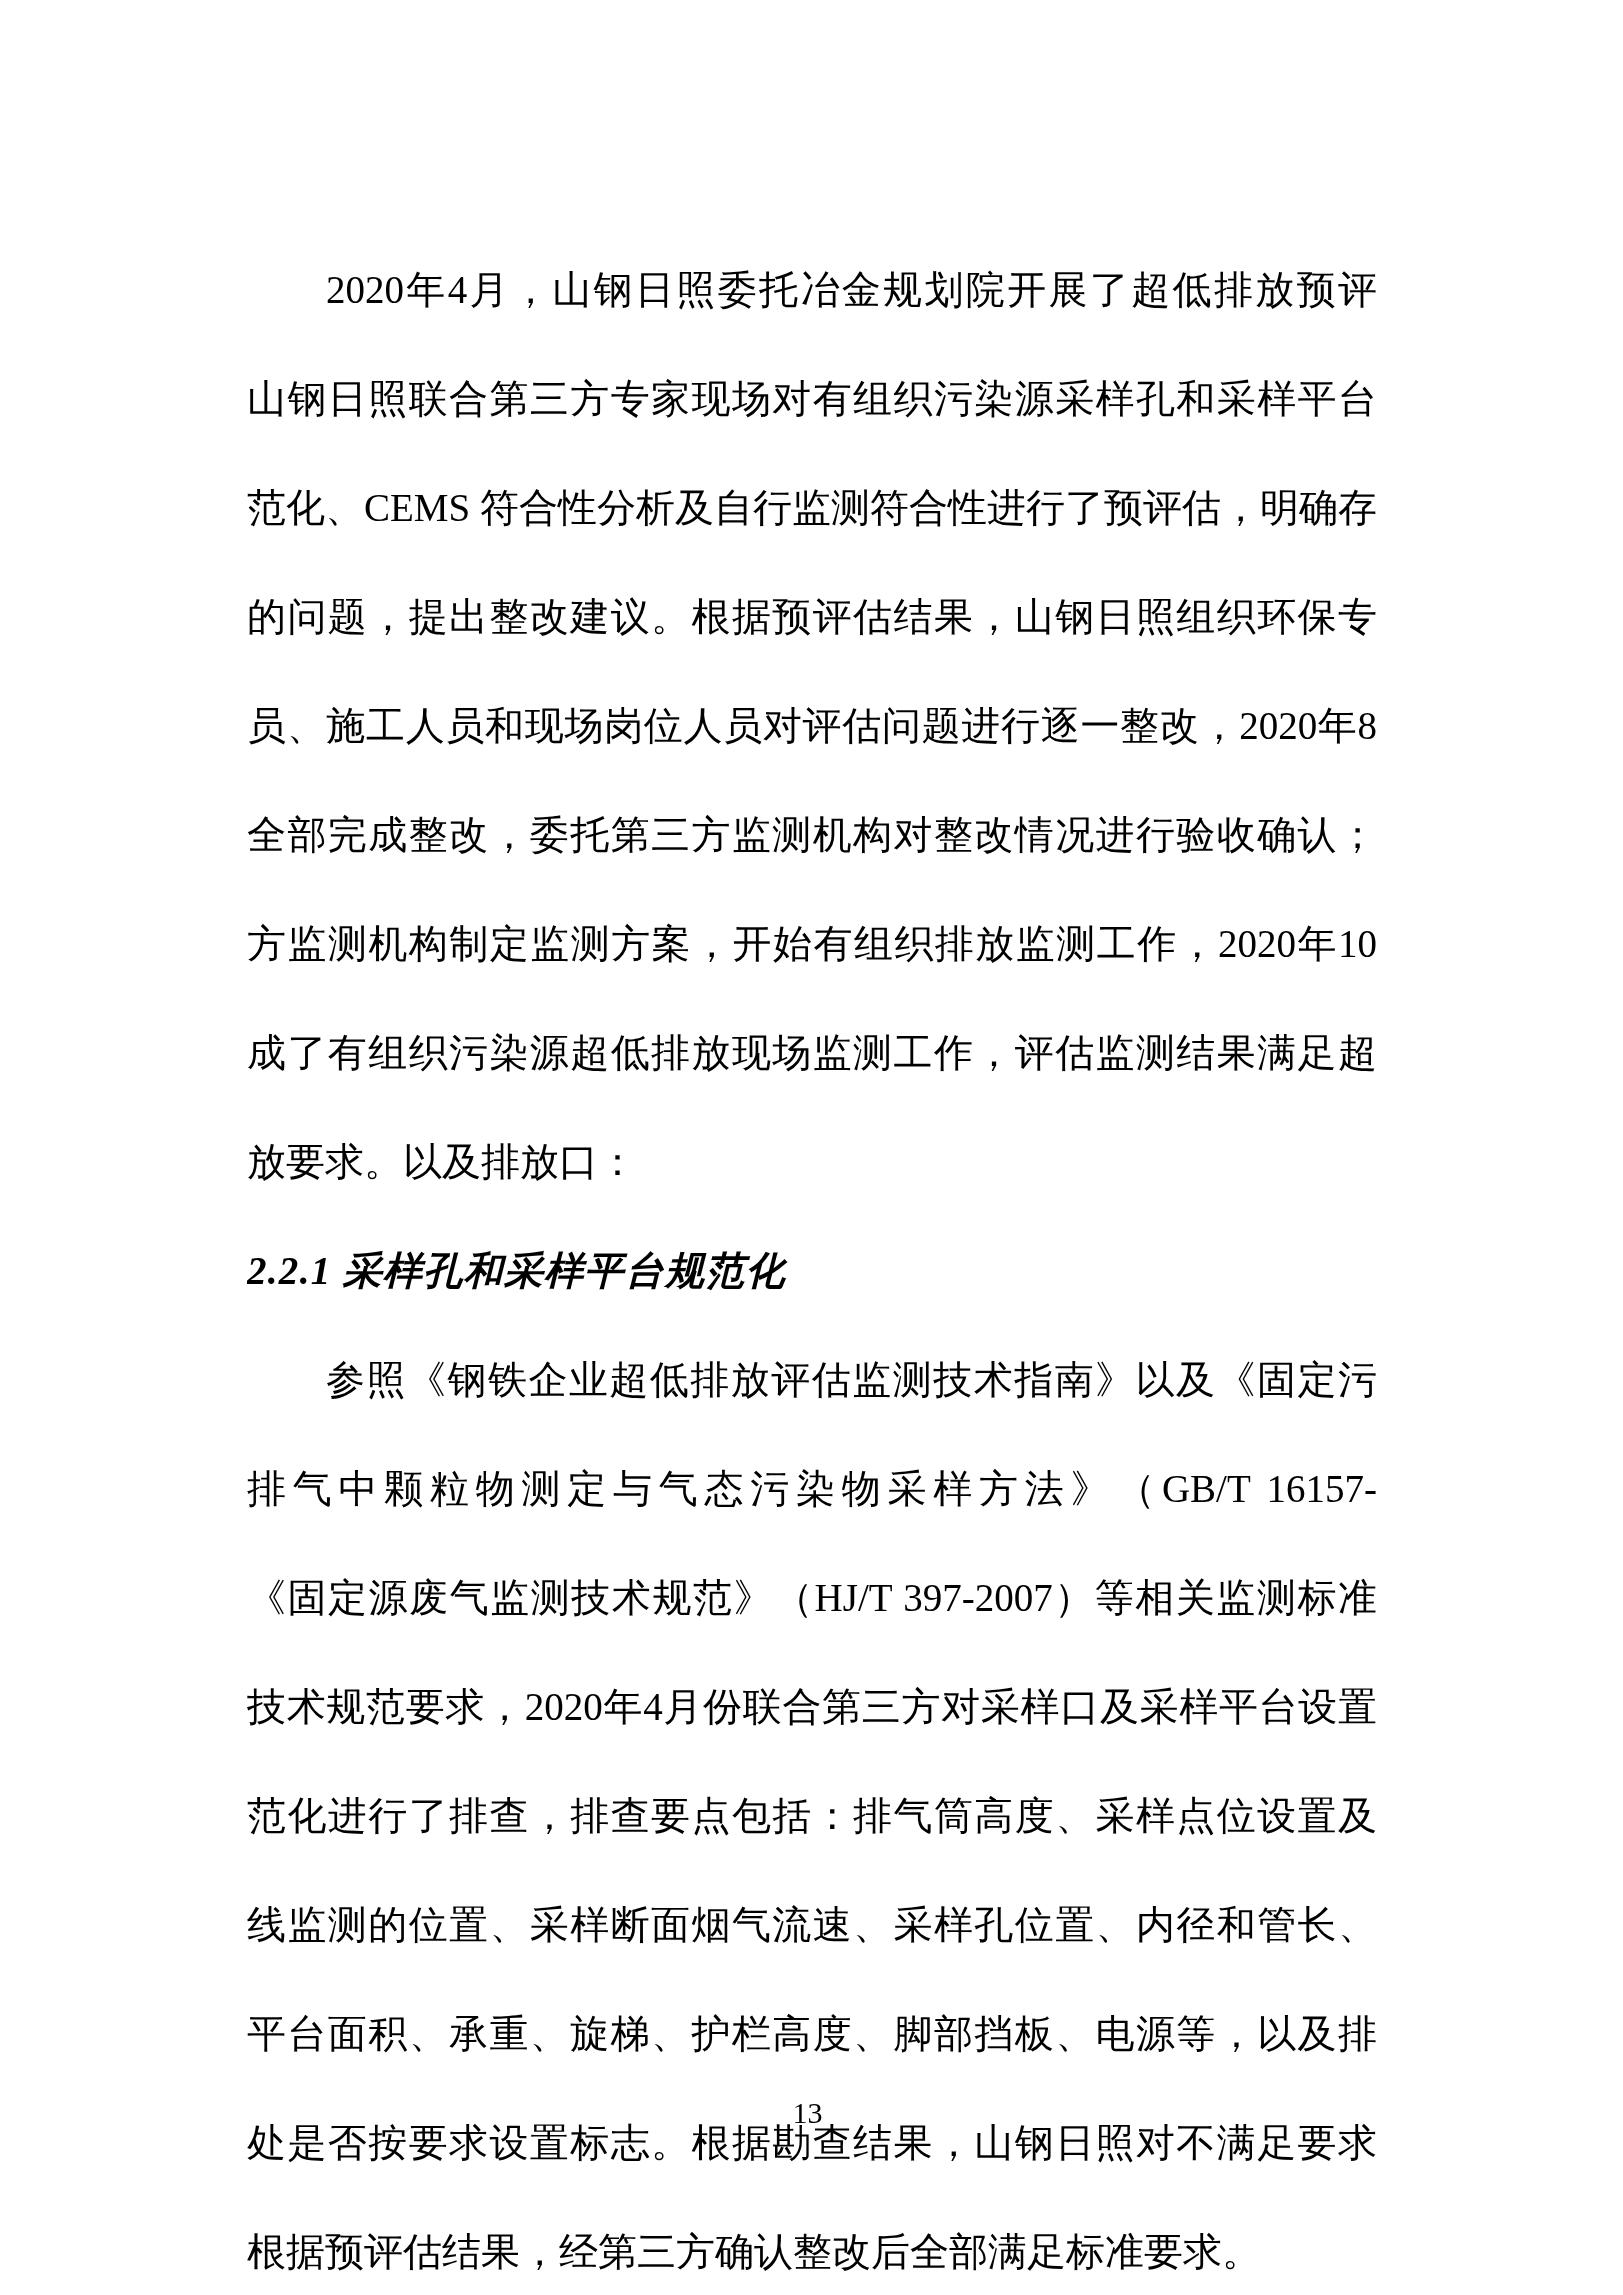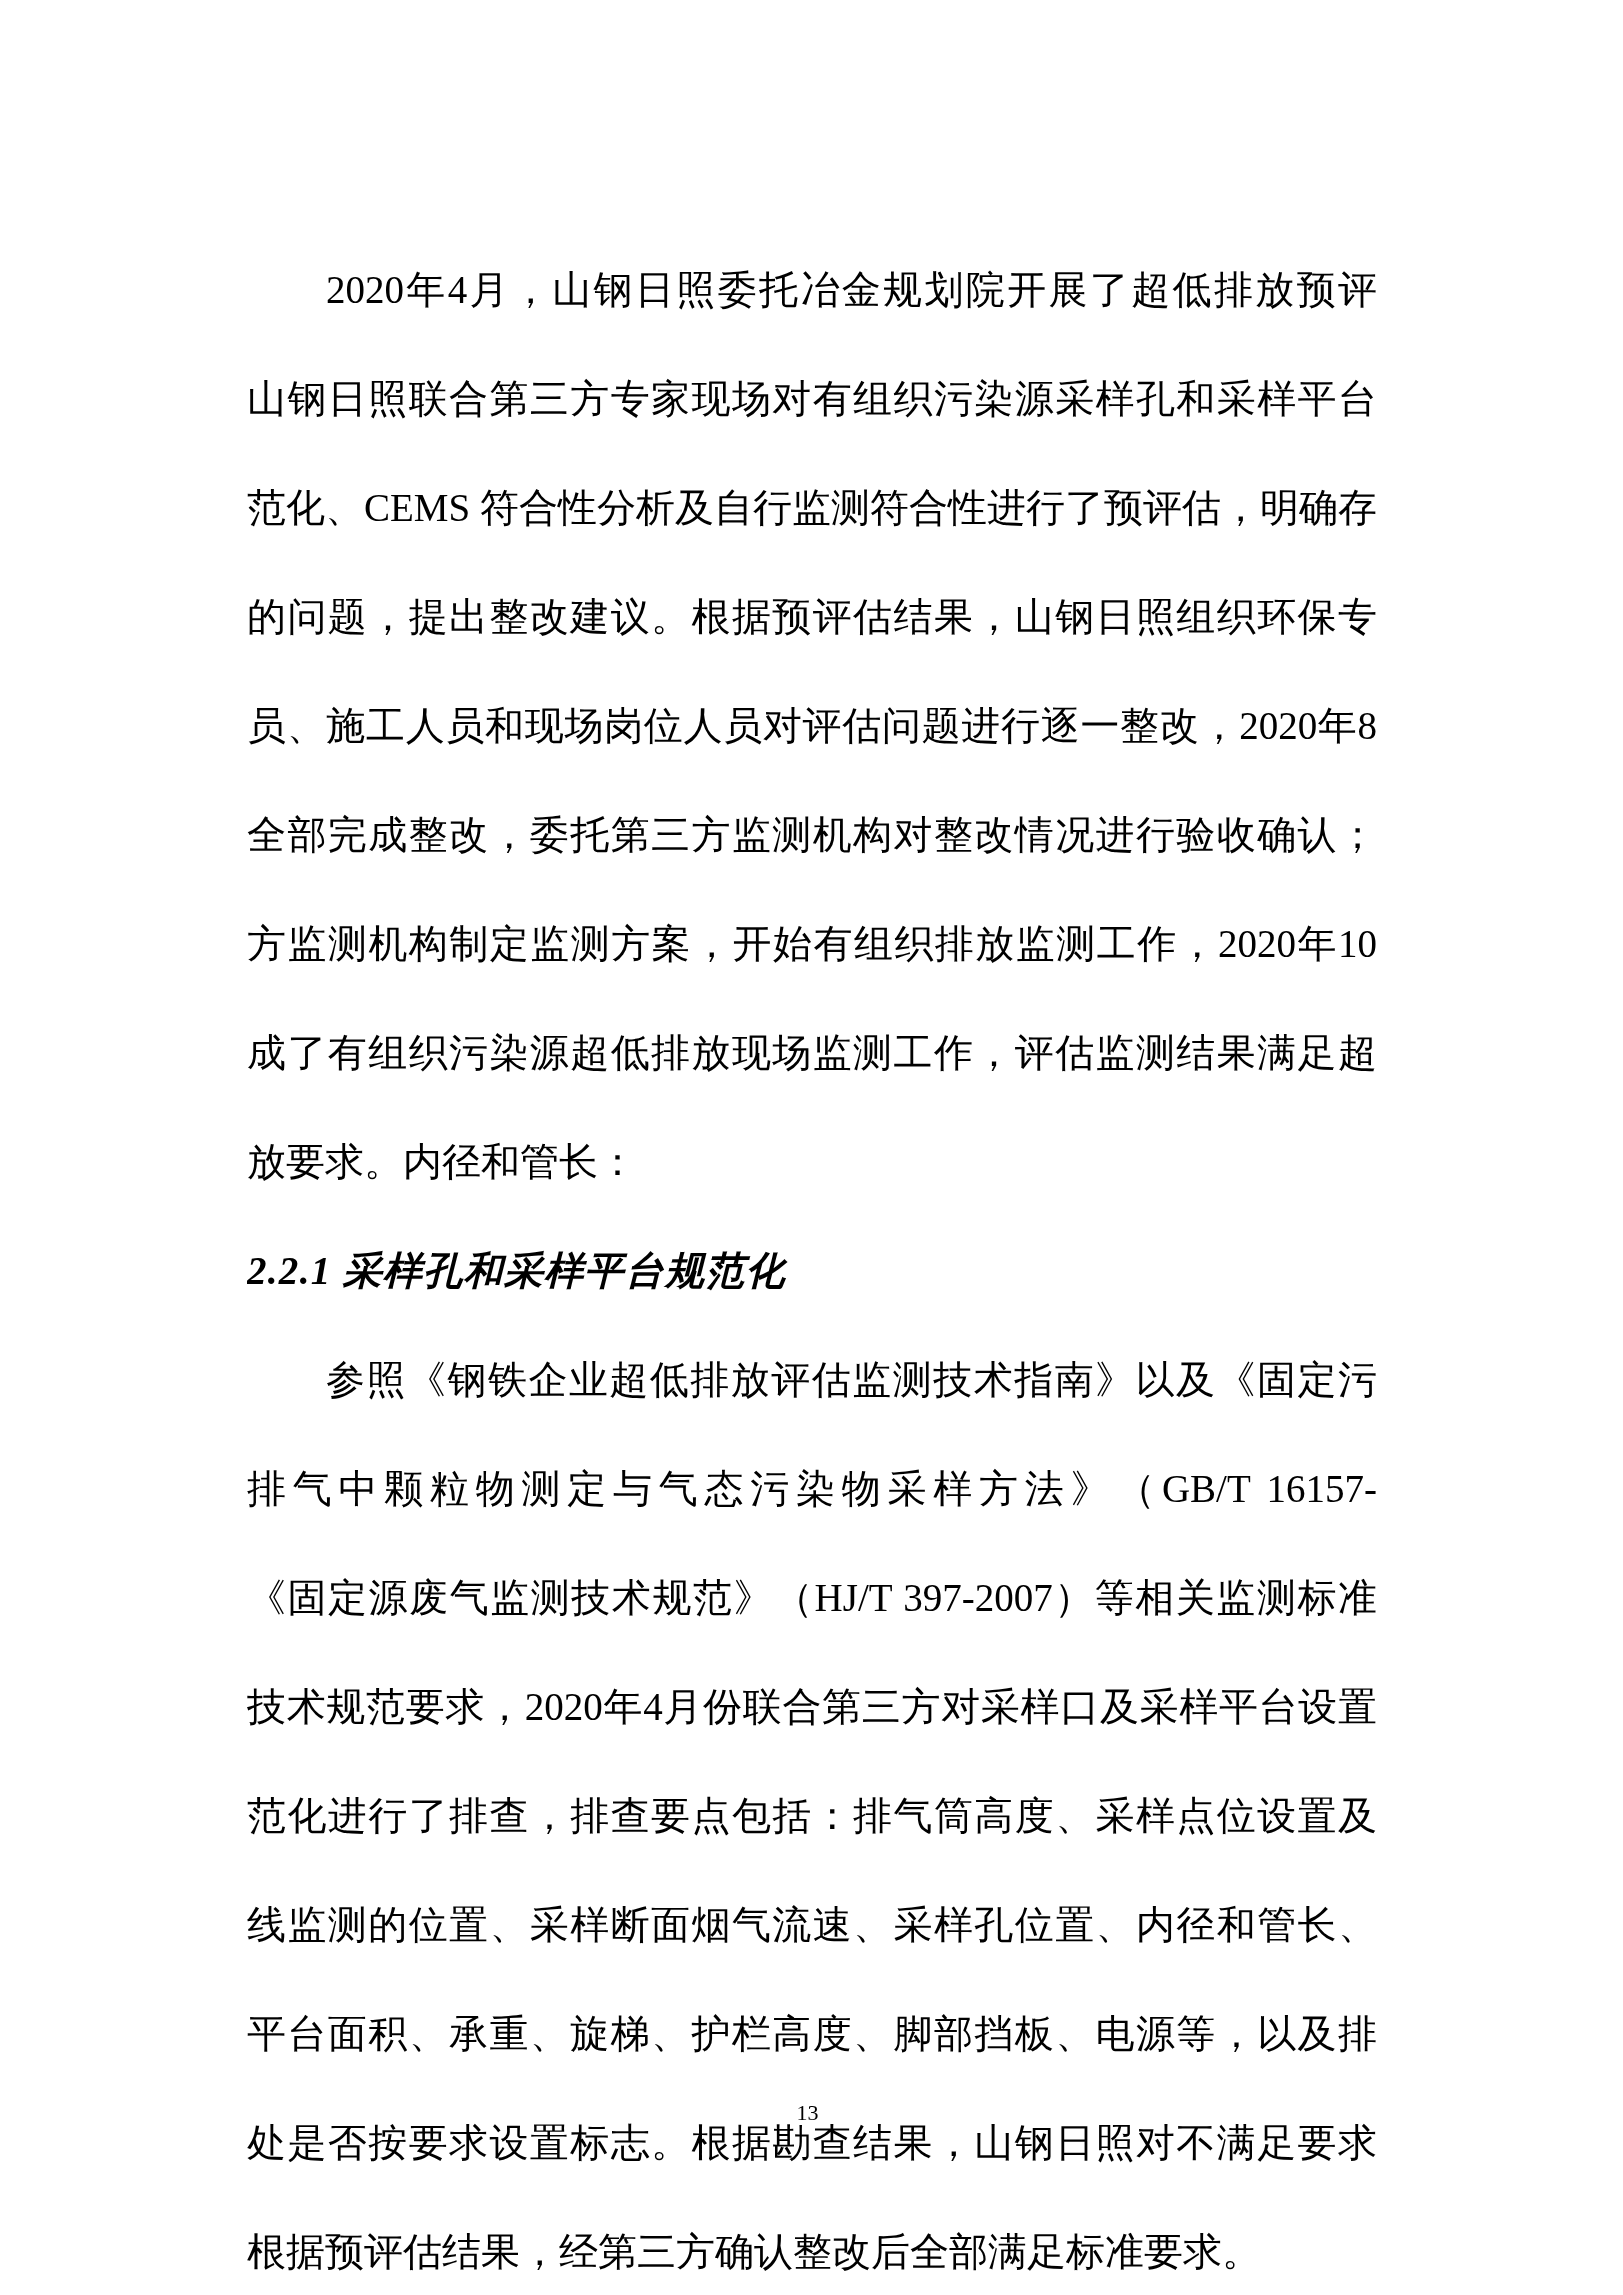--- a/index.html
+++ b/index.html
@@ -47,37 +47,37 @@
     font-style: italic;
   }
   .page-footer {
     position: absolute;
     top: 2092px;
     left: 0;
     right: 8px;
     height: 42px;
     line-height: 42px;
     text-align: center;
-    font-size: 22px;
+    font-size: 30px;
   }
 </style>
 </head>
 <body>
 
 <div class="page">
   <main class="text-block">
     <p class="ln indent">2020年4月，山钢日照委托冶金规划院开展了超低排放预评估。</p>
     <p class="ln">山钢日照联合第三方专家现场对有组织污染源采样孔和采样平台规</p>
     <p class="ln">范化、CEMS 符合性分析及自行监测符合性进行了预评估，明确存在</p>
     <p class="ln">的问题，提出整改建议。根据预评估结果，山钢日照组织环保专业人</p>
     <p class="ln">员、施工人员和现场岗位人员对评估问题进行逐一整改，2020年8月</p>
     <p class="ln">全部完成整改，委托第三方监测机构对整改情况进行验收确认；第三</p>
     <p class="ln">方监测机构制定监测方案，开始有组织排放监测工作，2020年10月完</p>
     <p class="ln">成了有组织污染源超低排放现场监测工作，评估监测结果满足超低排</p>
-    <p class="ln short">放要求。内径和管长：</p>
+    <p class="ln short">放要求。以及排放口：</p>
     <p class="ln heading">2.2.1 采样孔和采样平台规范化</p>
     <p class="ln indent">参照《钢铁企业超低排放评估监测技术指南》以及《固定污染源</p>
     <p class="ln">排气中颗粒物测定与气态污染物采样方法》（GB/T 16157-1996）、</p>
     <p class="ln">《固定源废气监测技术规范》（HJ/T 397-2007）等相关监测标准和</p>
     <p class="ln">技术规范要求，2020年4月份联合第三方对采样口及采样平台设置规</p>
     <p class="ln">范化进行了排查，排查要点包括：排气筒高度、采样点位设置及与在</p>
     <p class="ln">线监测的位置、采样断面烟气流速、采样孔位置、内径和管长、采样</p>
     <p class="ln">平台面积、承重、旋梯、护栏高度、脚部挡板、电源等，以及排放口</p>
     <p class="ln">处是否按要求设置标志。根据勘查结果，山钢日照对不满足要求的问</p>
     <p class="ln short">根据预评估结果，经第三方确认整改后全部满足标准要求。</p>

